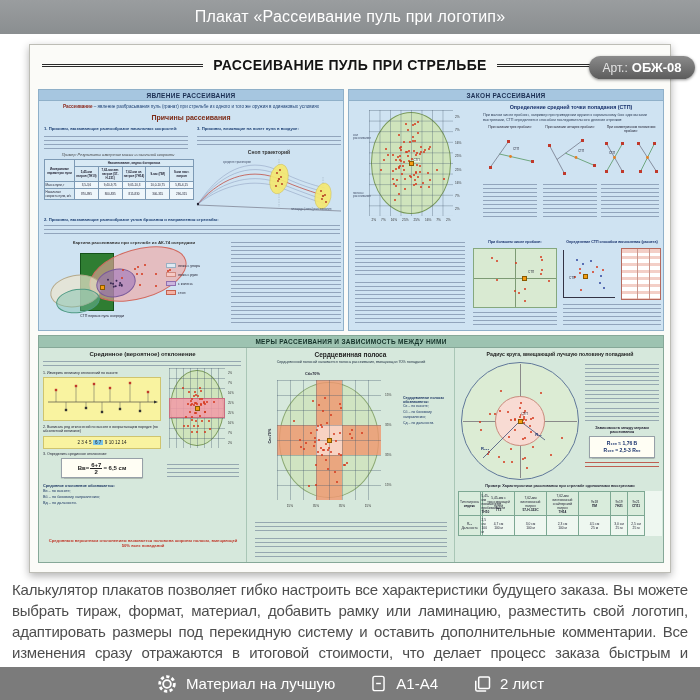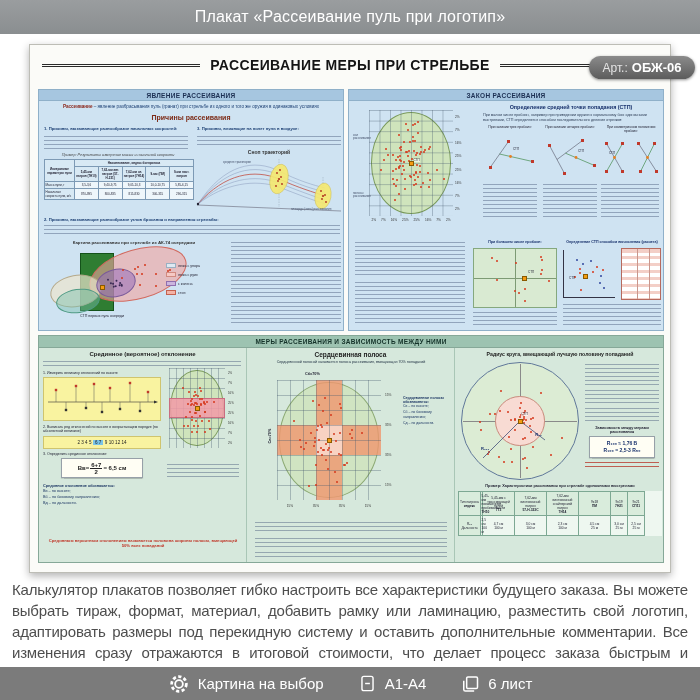--- a/index.html
+++ b/index.html
@@ -72,28 +72,28 @@
 </style>
 </head>
 <body>
 
 <div id="topbar">
   <div class="t">Плакат «Рассеивание пуль при логотип»</div>
 </div>
 
 <div id="badge">
   <span class="bl">Арт.:</span>
-  <span class="bv">ОБЖ-06</span>
+  <span class="bv">ОБЖ-08</span>
 </div>
 
 <div id="poster">
 
   <div class="ptitle">
     <span class="rule"></span>
-    <span class="txt">РАССЕИВАНИЕ МЕРЫ ПРИ СТРЕЛЬБЕ</span>
+    <span class="txt">РАССЕИВАНИЕ ПУЛЬ ПРИ СТРЕЛЬБЕ</span>
     <span class="rule"></span>
   </div>
 
   <div class="sec" id="secL" style="left:8px;top:44px;width:306px;height:242px">
     <div class="sechdr">ЯВЛЕНИЕ РАССЕИВАНИЯ</div>
 
     <div class="abs" style="left:5px;top:14px;right:5px;text-align:center;font-size:4.6px;color:#1c3f73">
       <b style="color:#8a2418">Рассеивание</b>
       <span>– явление разбрасывания пуль (гранат) при стрельбе из одного и того же оружия в одинаковых условиях</span>
     </div>
@@ -832,29 +832,29 @@
 </div>
 
 <div id="desc">Калькулятор плакатов позволяет гибко настроить все характеристики будущего заказа. Вы можете выбрать тираж, формат, материал, добавить рамку или ламинацию, разместить свой логотип, адаптировать размеры под перекидную систему и оставить дополнительные комментарии. Все изменения сразу отражаются в итоговой стоимости, что делает процесс заказа быстрым и прозрачным</div>
 
 <div id="botbar">
   <div class="fitem">
     <svg width="22" height="22" viewBox="0 0 24 24">
       <circle cx="12" cy="12" r="8" fill="none" stroke="#fff" stroke-width="3" stroke-dasharray="3.5 2.6"></circle>
       <circle cx="12" cy="12" r="4.2" fill="none" stroke="#fff" stroke-width="2"></circle>
     </svg>
-    <span>Картина на выбор</span>
+    <span>Материал на лучшую</span>
   </div>
   <div class="fitem">
     <svg width="19" height="19" viewBox="0 0 24 24">
       <rect x="5" y="3" width="14" height="18" rx="2.5" fill="none" stroke="#fff" stroke-width="1.8"></rect>
       <line x1="9" y1="12" x2="15" y2="12" stroke="#fff" stroke-width="1.8"></line>
     </svg>
     <span>А1-А4</span>
   </div>
   <div class="fitem">
     <svg width="20" height="20" viewBox="0 0 24 24">
       <rect x="8" y="3.5" width="13" height="14" rx="1.5" fill="none" stroke="#fff" stroke-width="1.8"></rect>
       <path d="M4.5,8 v10.5 a2,2 0 0 0 2,2 H17" fill="none" stroke="#fff" stroke-width="1.8"></path>
     </svg>
-    <span>6 лист</span>
+    <span>2 лист</span>
   </div>
 </div>
 
 </body></html>

